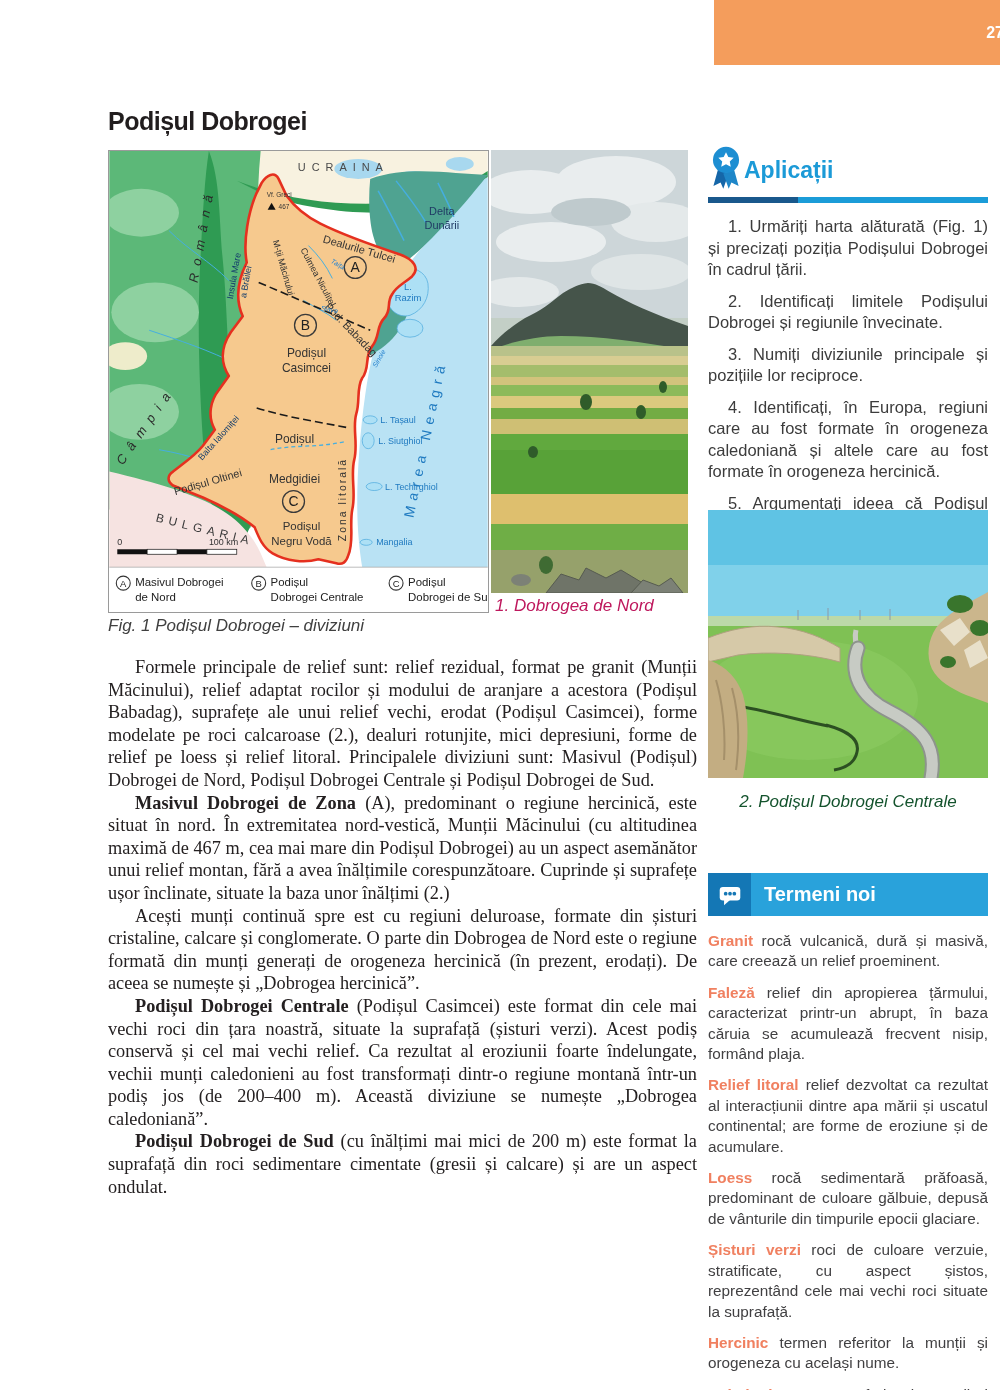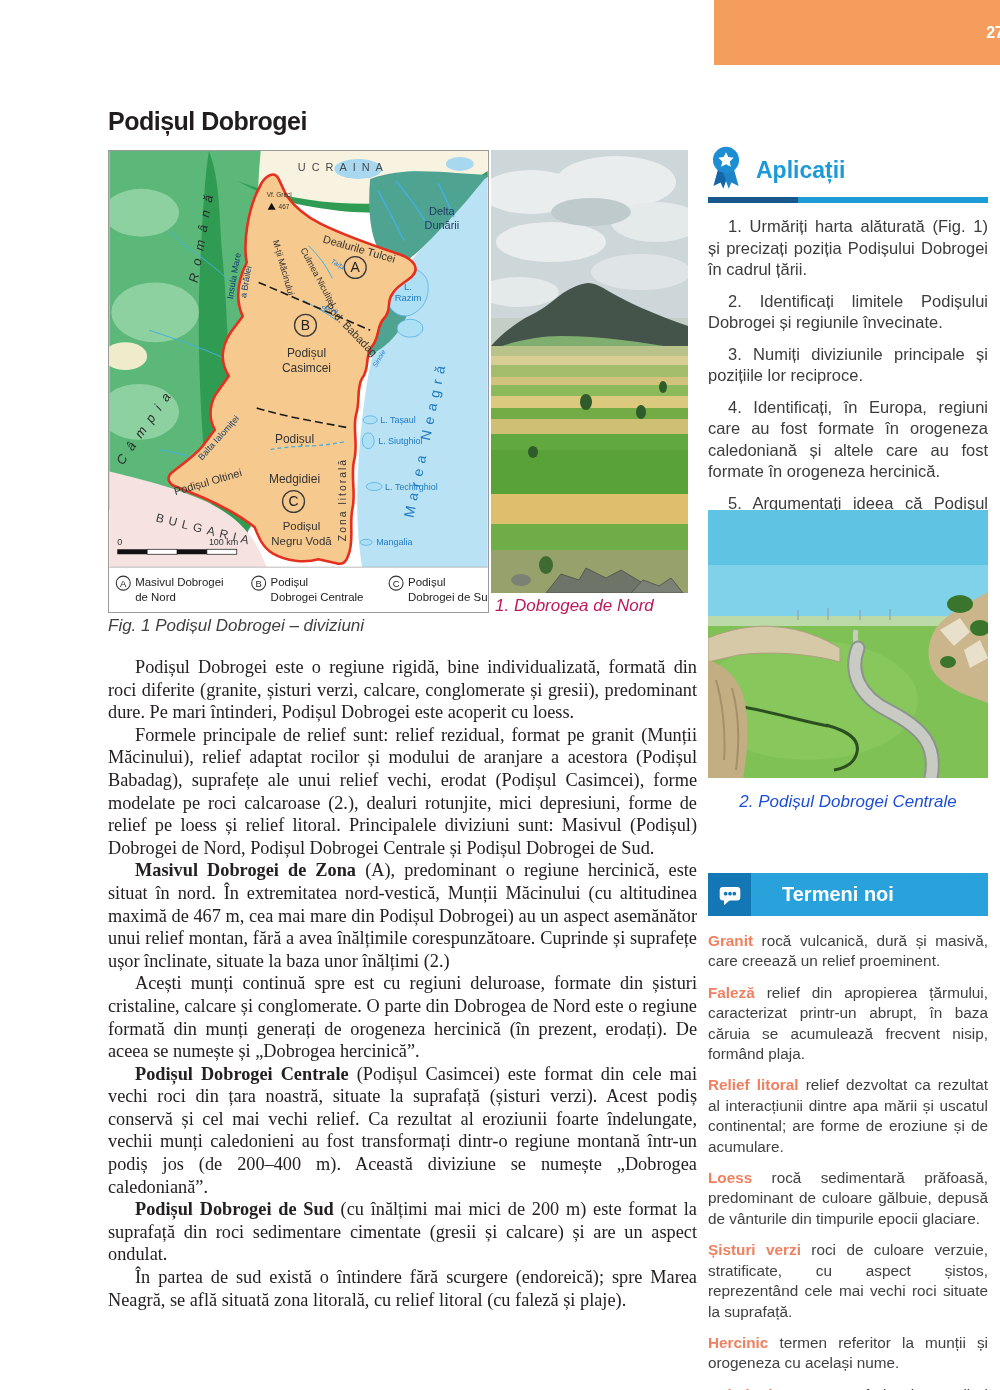--- a/index.html
+++ b/index.html
@@ -27,34 +27,34 @@
   .photo1 svg{display:block;width:100%;height:100%;}
   .photo1-caption{position:absolute;left:447px;top:596px;font-style:italic;font-size:17px;color:#be185d;}
 
   .article{position:absolute;left:60px;top:656px;width:589px;
            font-family:"Liberation Serif",serif;font-size:18.3px;line-height:22.6px;
            color:#242021;text-align:justify;}
   .article p{margin:0;text-indent:27px;}
   .article b{font-weight:bold;}
 
   .sidebar{position:absolute;left:660px;top:148px;width:280px;}
-  .app-header{display:flex;align-items:center;gap:12px;height:44px;}
+  .app-header{display:flex;align-items:center;height:44px;}
   .app-title{color:#1b9ad7;font-size:23px;font-weight:800;}
   .app-rule{height:6px;margin-top:5px;background:linear-gradient(to right,#19588c 0 32%,#1b9cd8 32% 100%);}
   .app-items{margin-top:13px;font-size:16.5px;line-height:21.5px;color:#3c3c3c;text-align:justify;}
   .app-items p{margin:0 0 10px;text-indent:20px;}
 
   .photo2{position:absolute;left:660px;top:510px;width:280px;height:268px;}
   .photo2 svg{display:block;width:100%;height:100%;}
   .photo2-caption{position:absolute;left:660px;top:792px;width:280px;text-align:center;
-                  font-style:italic;font-size:17px;color:#1d4ed8;}
+                  font-style:italic;font-size:17px;color:#14532d;}
 
   .term-bar{position:absolute;left:660px;top:873px;width:280px;height:43px;display:flex;}
   .term-icon-box{width:43px;height:43px;background:#1477b5;display:flex;align-items:center;justify-content:center;}
-  .term-title-box{flex:1;background:#29a2db;display:flex;align-items:center;padding-left:31px;}
+  .term-title-box{flex:1;background:#29a2db;display:flex;align-items:center;padding-left:13px;}
   .term-title{color:#fff;font-size:20px;font-weight:800;}
 
   .glossary{position:absolute;left:660px;top:931px;width:280px;font-size:15.3px;line-height:20.4px;
             color:#414042;text-align:justify;}
   .glossary p{margin:0 0 11px;}
   .glossary b{color:#f08060;font-weight:bold;}
 </style>
 </head>
 <body>
 
@@ -213,27 +213,25 @@
       <ellipse cx="172" cy="237" rx="4" ry="6" fill="#2f5c2a"></ellipse>
       <path d="M55,443 L70,424 L88,430 L95,418 L115,428 L130,420 L150,432 L160,443 Z" fill="#6f7468" stroke="#565b50" stroke-width="1"></path>
       <path d="M140,443 L152,430 L168,436 L180,428 L192,443 Z" fill="#7c8176" stroke="#565b50" stroke-width="1"></path>
       <ellipse cx="30" cy="430" rx="10" ry="6" fill="#7c8176"></ellipse>
       <ellipse cx="55" cy="415" rx="7" ry="9" fill="#3f6b33"></ellipse>
     </svg>
   </div>
   <div class="photo1-caption">1. Dobrogea de Nord</div>
 
   <div class="article">
-    <p><b></b><span>Podișul Dobrogei este o regiune rigidă, bine individualizată, formată din roci diferite (granite, șisturi verzi, calcare, conglomerate și gresii), predominant dure. Pe mari întinderi, Podișul Dobrogei este acoperit cu loess.</span></p>
     <p><b></b><span>Formele principale de relief sunt: relief rezidual, format pe granit (Munții Măcinului), relief adaptat rocilor și modului de aranjare a acestora (Podișul Babadag), suprafețe ale unui relief vechi, erodat (Podișul Casimcei), forme modelate pe roci calcaroase (2.), dealuri rotunjite, mici depresiuni, forme de relief pe loess și relief litoral. Principalele diviziuni sunt: Masivul (Podișul) Dobrogei de Nord, Podișul Dobrogei Centrale și Podișul Dobrogei de Sud.</span></p>
     <p><b>Masivul Dobrogei de Zona</b><span> (A), predominant o regiune hercinică, este situat în nord. În extremitatea nord-vestică, Munții Măcinului (cu altitudinea maximă de 467 m, cea mai mare din Podișul Dobrogei) au un aspect asemănător unui relief montan, fără a avea înălțimile corespunzătoare. Cuprinde și suprafețe ușor înclinate, situate la baza unor înălțimi (2.)</span></p>
     <p><b></b><span>Acești munți continuă spre est cu regiuni deluroase, formate din șisturi cristaline, calcare și conglomerate. O parte din Dobrogea de Nord este o regiune formată din munți generați de orogeneza hercinică (în prezent, erodați). De aceea se numește și „Dobrogea hercinică”.</span></p>
     <p><b>Podișul Dobrogei Centrale</b><span> (Podișul Casimcei) este format din cele mai vechi roci din țara noastră, situate la suprafață (șisturi verzi). Acest podiș conservă și cel mai vechi relief. Ca rezultat al eroziunii foarte îndelungate, vechii munți caledonieni au fost transformați dintr-o regiune montană într-un podiș jos (de 200–400 m). Această diviziune se numește „Dobrogea caledoniană”.</span></p>
     <p><b>Podișul Dobrogei de Sud</b><span> (cu înălțimi mai mici de 200 m) este format la suprafață din roci sedimentare cimentate (gresii și calcare) și are un aspect ondulat.</span></p>
-    <p><b></b><span>În partea de sud există o întindere fără scurgere (endoreică); spre Marea Neagră, se află situată zona litorală, cu relief litoral (cu faleză și plaje).</span></p>
   </div>
 
   <div class="sidebar">
     <div class="app-header">
       <span>
         <svg width="36" height="46" viewBox="0 0 40 50">
           <path d="M11,27 L6,45 L14,41 L17,48 L23,31 Z" fill="#1566a8"></path>
           <path d="M29,27 L34,45 L26,41 L23,48 L17,31 Z" fill="#1e86c8"></path>
           <circle cx="20" cy="16" r="14.5" fill="#1d8ed2"></circle>
           <path d="M20,7.5 L22.6,12.9 L28.5,13.7 L24.2,17.8 L25.3,23.6 L20,20.8 L14.7,23.6 L15.8,17.8 L11.5,13.7 L17.4,12.9 Z" fill="#ffffff"></path>

